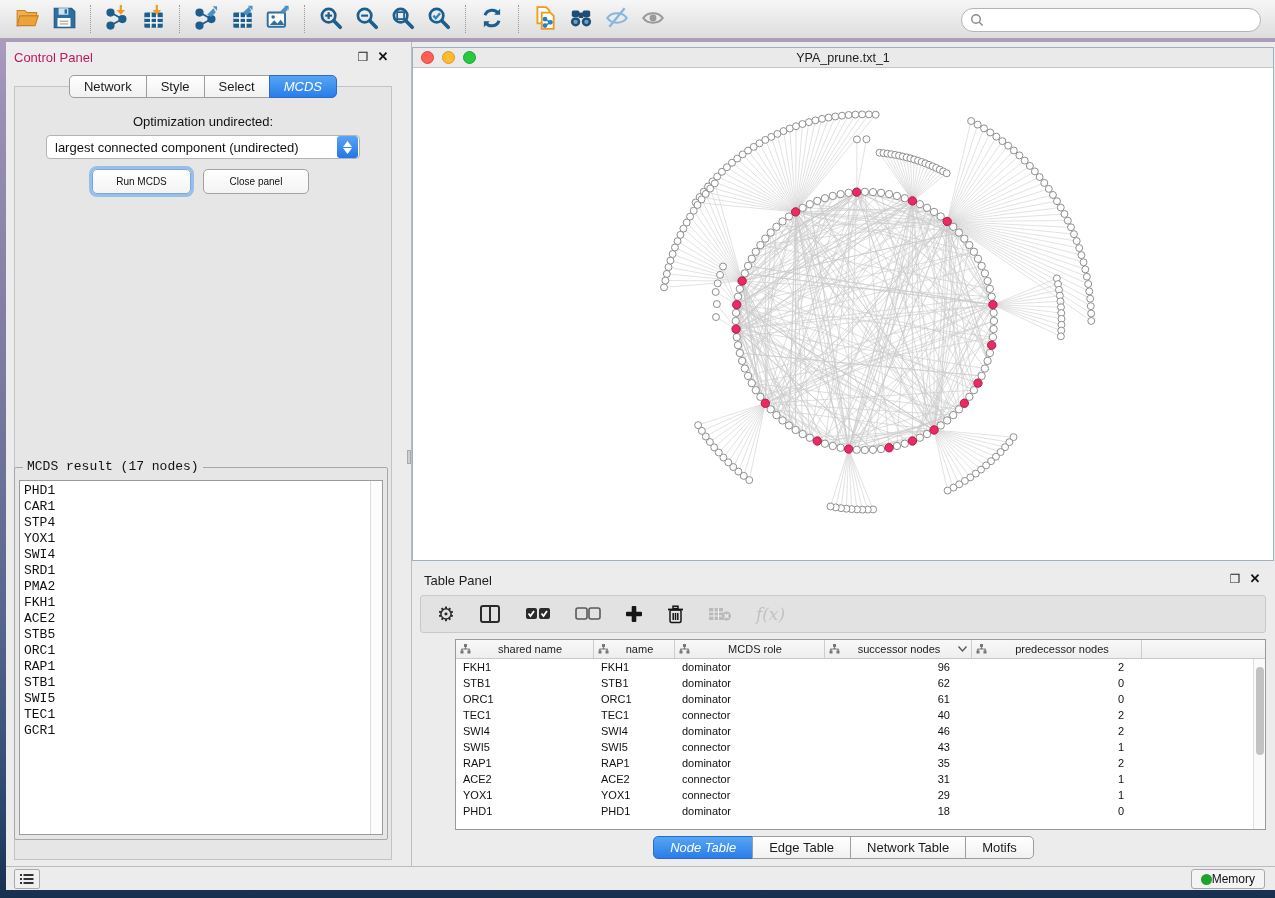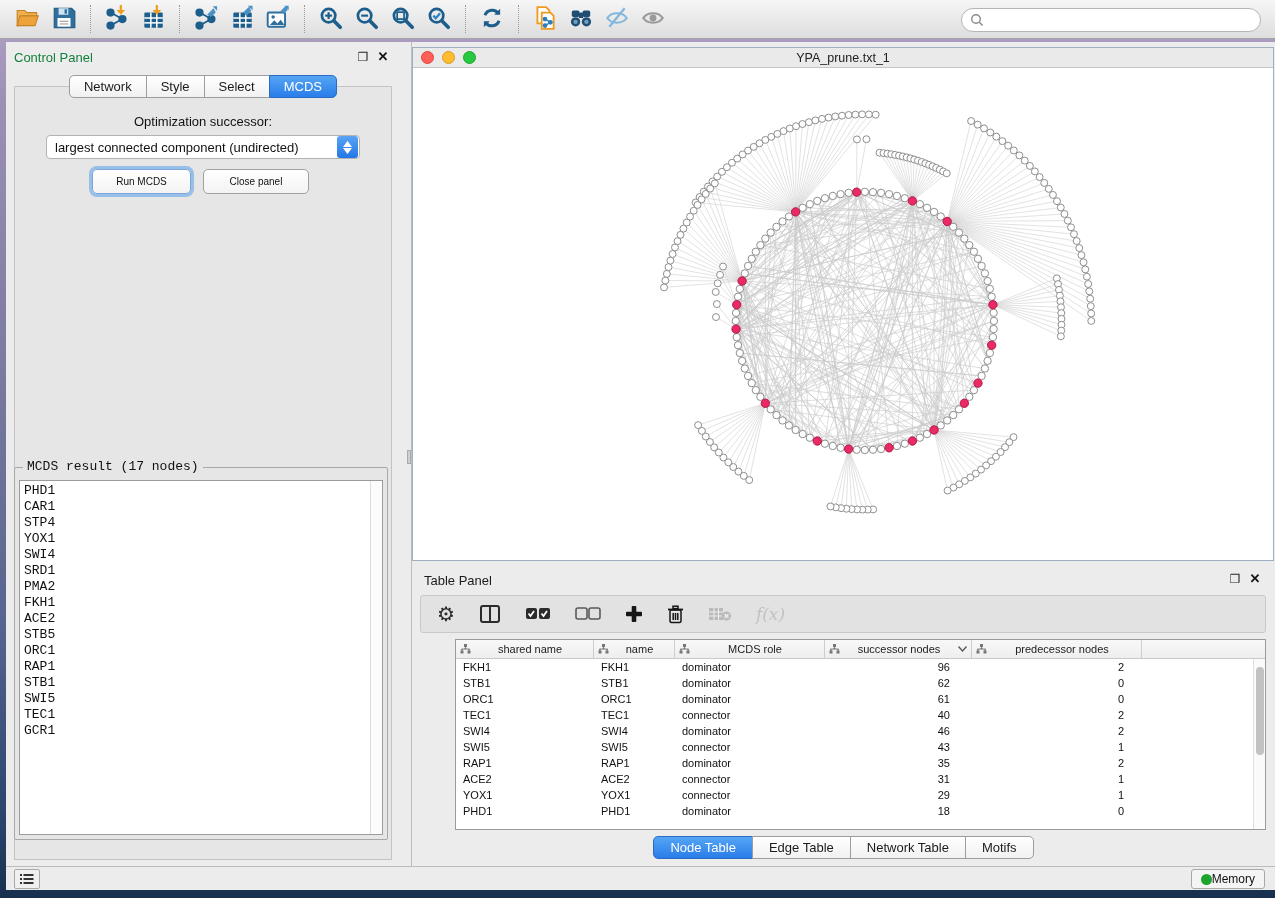--- a/index.html
+++ b/index.html
@@ -20,29 +20,29 @@
   .search-wrap {
     position:absolute; right:14px; top:8px; width:300px; height:24px;
     background:#fff; border:1px solid #b5b5b5; border-radius:12px;
     display:flex; align-items:center; padding-left:8px;
   }
   .search-wrap input { border:none; outline:none; flex:1; font-size:12px; background:transparent; height:20px; padding-left:5px;}
   
   .main { position:absolute; left:6px; top:42px; right:0; bottom:8px; background:#ececec; }
   
   .cp { position:absolute; left:0; top:0; width:394px; bottom:24px; }
-  .cp-title { position:absolute; left:8px; top:8px; font-size:13px; color:#15803d; }
+  .cp-title { position:absolute; left:8px; top:8px; font-size:13px; color:#be185d; }
   .panel-float { position:absolute; top:8px; font-size:12px; color:#222; width:14px; text-align:center; cursor:default;}
   .panel-close { position:absolute; top:7px; font-weight:bold; font-size:13px; color:#111; width:14px; text-align:center;}
   .cp-body { position:absolute; left:8px; right:8px; top:44px; bottom:6px; background:#e6e6e6; border:1px solid #c3c3c3; }
   .cp-tabs { position:absolute; top:33px; left:0; right:0; display:flex; justify-content:center; z-index:3; }
   .seg { font-size:13px; padding:3px 14px; background:linear-gradient(#ffffff,#f1f1f1); border:1px solid #9d9d9d; margin-left:-1px; color:#1b1b1b;}
   .seg:first-child { border-radius:5px 0 0 5px; margin-left:0;}
   .seg:last-child { border-radius:0 5px 5px 0;}
-  .seg.sel { background:linear-gradient(#55a5f4,#2a7de9); color:#fff; border-color:#2a6cc4;}
+  .seg.sel { background:linear-gradient(#55a5f4,#2a7de9); color:#fff; border-color:#2a6cc4;font-style:italic;}
   .opt-label { position:absolute; top:72px; left:0; right:0; text-align:center; font-size:13px; color:#111; }
   .dropdown { position:absolute; top:93px; left:40px; width:314px; height:24px; background:#fff; border:1px solid #b3b3b3; border-radius:4px; font-size:13px; display:flex; align-items:center; }
   .dropdown .dd-text { flex:1; padding-left:8px; color:#111; white-space:nowrap; overflow:hidden;}
   .dd-stepper { width:21px; height:22px; margin-right:1px; border-radius:3px; background:linear-gradient(#5aa4f5,#2276e6); display:flex; flex-direction:column; align-items:center; justify-content:center; gap:1px;}
   .dd-stepper svg { display:block; }
   .btn { position:absolute; top:127px; height:25px; background:linear-gradient(#ffffff,#f3f3f3); border:1px solid #a2a2a2; border-radius:5px; font-size:10px; color:#111; display:flex; align-items:center; justify-content:center;}
   .btn.focus { box-shadow:0 0 0 3px rgba(110,170,235,.65); border-color:#7aa6d8;}
   .run-btn { left:86px; width:99px; }
   .closep-btn { left:197px; width:106px; }
   .fieldset { position:absolute; left:8px; right:12px; top:425px; bottom:26px; border:1px solid #a8a8a8; border-radius:2px;font-family:Liberation Mono, monospace; }
@@ -267,21 +267,21 @@
       <div class="cp-title">Control Panel</div>
       <div class="panel-float" style="right:30px;">❐</div>
       <div class="panel-close" style="right:10px;">✕</div>
       <div class="cp-body"></div>
       <div class="cp-tabs">
           <span class="seg">Network</span>
           <span class="seg">Style</span>
           <span class="seg">Select</span>
           <span class="seg sel">MCDS</span>
         </div>
-      <div class="opt-label">Optimization successor:</div>
+      <div class="opt-label">Optimization undirected:</div>
       <div class="dropdown">
         <span class="dd-text">largest connected component (undirected)</span>
         <span class="dd-stepper">
           <svg width="9" height="6" viewBox="0 0 9 6">
               <path d="M4.5 0L9 6H0z" fill="#fff"></path>
             </svg>
           <svg width="9" height="6" viewBox="0 0 9 6">
               <path d="M4.5 6L0 0h9z" fill="#fff"></path>
             </svg>
         </span>

